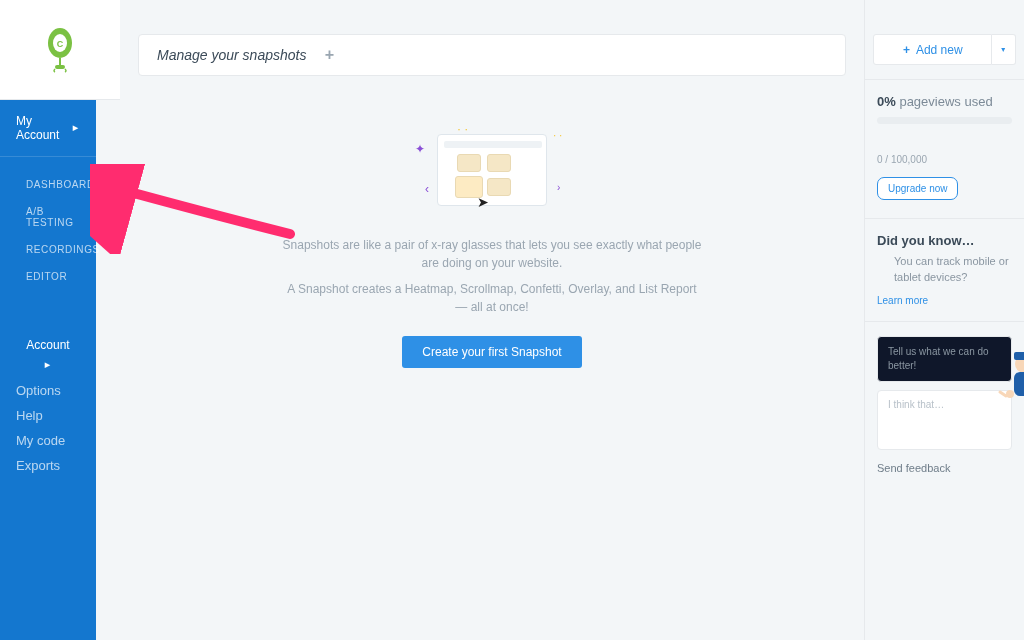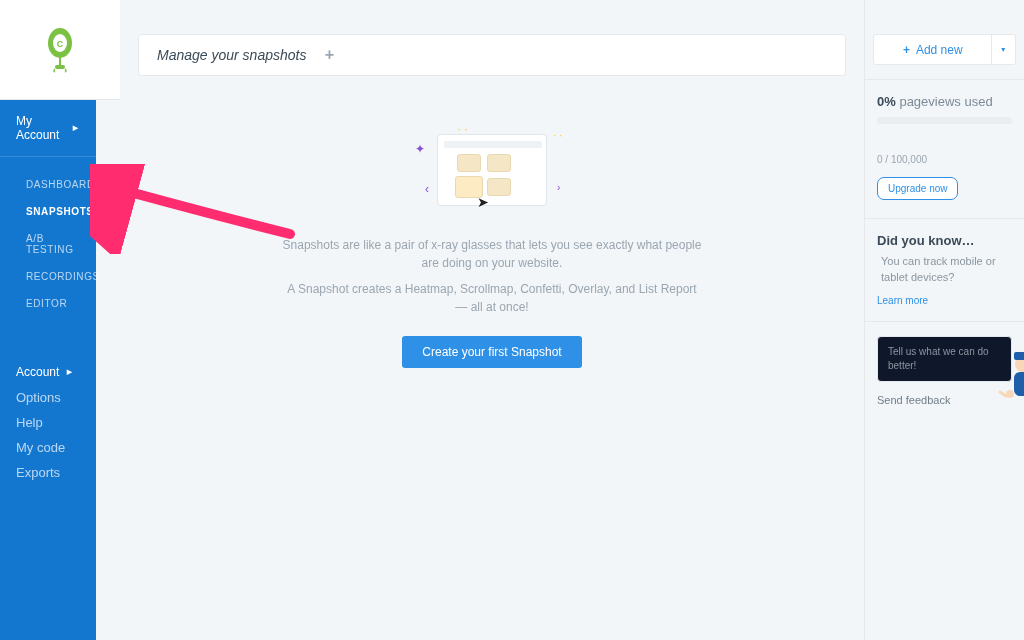--- a/index.html
+++ b/index.html
@@ -22,21 +22,21 @@
   .app{display:flex;width:100%;height:100%;}
   
   .logo-area{width:120px;height:100px;display:flex;align-items:center;justify-content:center;background:#ffffff;border-bottom:1px solid var(--panel-border);}
   .sidebar{width:96px;background:var(--sidebar-bg);display:flex;flex-direction:column;}
   .logo-svg{width:28px;height:46px;}
   .myaccount{color:#fff;font-size:12px;padding:14px 16px;display:flex;justify-content:space-between;align-items:center;border-bottom:1px solid rgba(255,255,255,0.15);cursor:pointer;}
   .nav-primary{padding:14px 0 8px 10px;}
   .nav-primary a{display:block;padding:8px 16px;color:var(--sidebar-faded);text-transform:uppercase;font-size:10px;letter-spacing:0.6px;text-decoration:none;cursor:pointer;}
   .nav-primary a.active{color:#ffffff;font-weight:600;}
   .nav-secondary{padding:12px 0;}
-  .nav-secondary .heading{color:#fff;font-size:12px;padding:10px 16px 6px 16px;display:flex;align-items:center;gap:6px;cursor:default;}
+  .nav-secondary .heading{color:#fff;font-size:12px;padding:10px 16px 6px 16px;display:flex;align-items:center;gap:6px;cursor:default;flex-direction:column;}
   .nav-secondary a{display:block;padding:5px 16px;color:var(--sidebar-faded);font-size:13px;text-decoration:none;cursor:pointer;}
   
   .main{flex:1;display:flex;flex-direction:column;height:100%;}
   .topbar-wrap{padding:34px 18px 0 18px;}
   .topbar{background:#fff;border:1px solid var(--panel-border);border-radius:4px;display:flex;align-items:center;justify-content:space-between;padding:12px 18px;}
   .topbar-left{display:flex;align-items:center;gap:18px;font-style:italic;}
   .topbar-title{color:var(--text-dark);font-size:14px;}
   .plus{color:var(--text-muted);font-size:16px;font-weight:600;cursor:pointer;line-height:1;}
   .center-panel{flex:1;display:flex;justify-content:center;align-items:flex-start;padding-top:46px;}
   .empty{width:420px;text-align:center;}
@@ -66,21 +66,21 @@
   .addnew-caret{border:1px solid var(--panel-border);border-left:none;background:#fff;border-radius:0 3px 3px 0;color:var(--link-blue);padding:7px 8px;cursor:pointer;display:flex;align-items:center;}
   .addnew .plus-sm{color:var(--link-blue);font-weight:600;}
   .usage{padding:14px 12px 18px 12px;border-bottom:1px solid var(--panel-border);border-top:1px solid var(--panel-border);}
   .usage-title{color:#7c8a97;font-size:13px;font-weight:500;margin-bottom:8px;}
   .usage-title b{color:#3b4a58;font-weight:600;}
   .usage-bar{width:100%;height:7px;border-radius:4px;background:#e9edf0;margin-bottom:5px;}
   .usage-counts{font-size:10px;color:var(--text-muted);margin-bottom:12px;margin-top:30px;}
   .upgrade{display:inline-block;border:1px solid var(--outline-blue);color:var(--outline-blue);font-size:10px;padding:5px 10px;border-radius:7px;cursor:pointer;background:#fff;}
   .didyou{padding:14px 12px;border-bottom:1px solid var(--panel-border);}
   .didyou h3{font-size:13px;color:#3b4a58;font-weight:600;margin:0 0 6px 0;}
-  .didyou p{font-size:11px;color:#8a96a1;margin:0 0 6px 4px;line-height:1.45;}
+  .didyou p{font-size:11px;color:#8a96a1;margin:0 0 6px 17px;line-height:1.45;}
   .didyou a{color:var(--link-blue);font-size:10px;text-decoration:none;cursor:pointer;}
   .feedback{padding:14px 12px;position:relative;}
   .speech{border:1px solid var(--panel-border);border-radius:4px;background:#0f172a;padding:8px 10px;font-size:10px;color:#8a96a1;line-height:1.4;margin-bottom:8px;}
   .fb-input{border:1px solid var(--panel-border);border-radius:4px;padding:8px 10px;font-size:10px;color:#b8c1c9;height:60px;margin-bottom:6px;cursor:text;background:#fff;}
   .fb-send{font-size:11px;color:#6f7d89;cursor:pointer;margin-top:12px;}
   .mascot{position:absolute;right:-18px;top:30px;pointer-events:none;}
   
   .arrow-annot{position:absolute;left:90px;top:164px;pointer-events:none;z-index:50;}
   .caret-icon{display:inline-block;transform:scale(0.6);}
 </style>
@@ -101,21 +101,20 @@
         <path d="M19 42 Q21 44 19 45" stroke="#7bc143" stroke-width="1.5" fill="none"></path>
       </svg>
     </div>
     <div class="sidebar" style="height:540px;">
       <div class="myaccount">
         <span>My Account</span>
         <span class="caret-icon">▶</span>
       </div>
       <nav class="nav-primary">
         <a>DASHBOARD</a>
-        <a class="active">SNAPSHOTS</a>
         <a>A/B TESTING</a>
         <a>RECORDINGS</a>
         <a>EDITOR</a>
       </nav>
       <div style="height:18px;"></div>
       <nav class="nav-secondary">
         <div class="heading">
           <span>Account</span>
           <span class="caret-icon">▶</span>
         </div>
@@ -176,20 +175,21 @@
       <div class="usage-counts">0 / 100,000</div>
       <button class="upgrade">Upgrade now</button>
     </div>
     <div class="didyou">
       <h3>Did you know…</h3>
       <p>You can track mobile or tablet devices?</p>
       <a>Learn more</a>
     </div>
     <div class="feedback">
       <div class="speech">Tell us what we can do better!</div>
+      <div class="fb-input">I think that…</div>
       <div class="fb-send">Send feedback</div>
       <svg class="mascot" width="46" height="56" viewBox="0 0 46 56">
         <circle cx="28" cy="12" r="9" fill="#f8d7b8"></circle>
         <rect x="18" y="0" width="20" height="8" rx="2" fill="#1f5fa9"></rect>
         <rect x="24" y="-4" width="8" height="6" rx="1" fill="#1f5fa9"></rect>
         <rect x="18" y="20" width="20" height="24" rx="6" fill="#1f5fa9"></rect>
         <circle cx="14" cy="42" r="4" fill="#f8d7b8"></circle>
         <path d="M10 44 L4 40" stroke="#f8d7b8" stroke-width="3" stroke-linecap="round"></path>
       </svg>
     </div>

